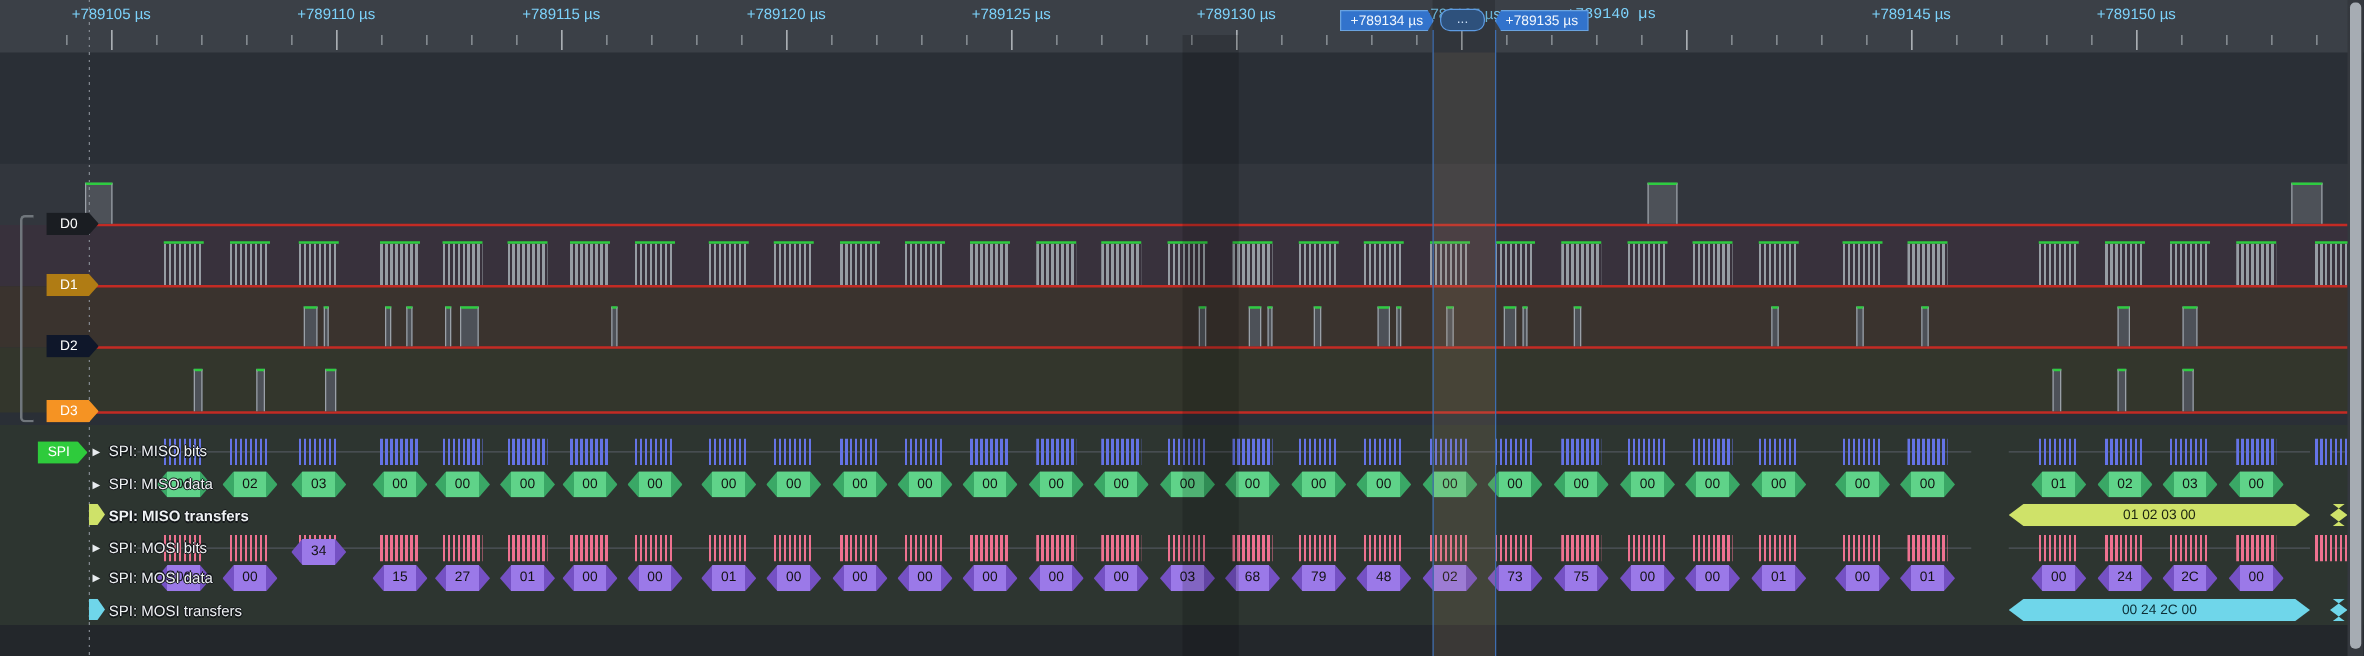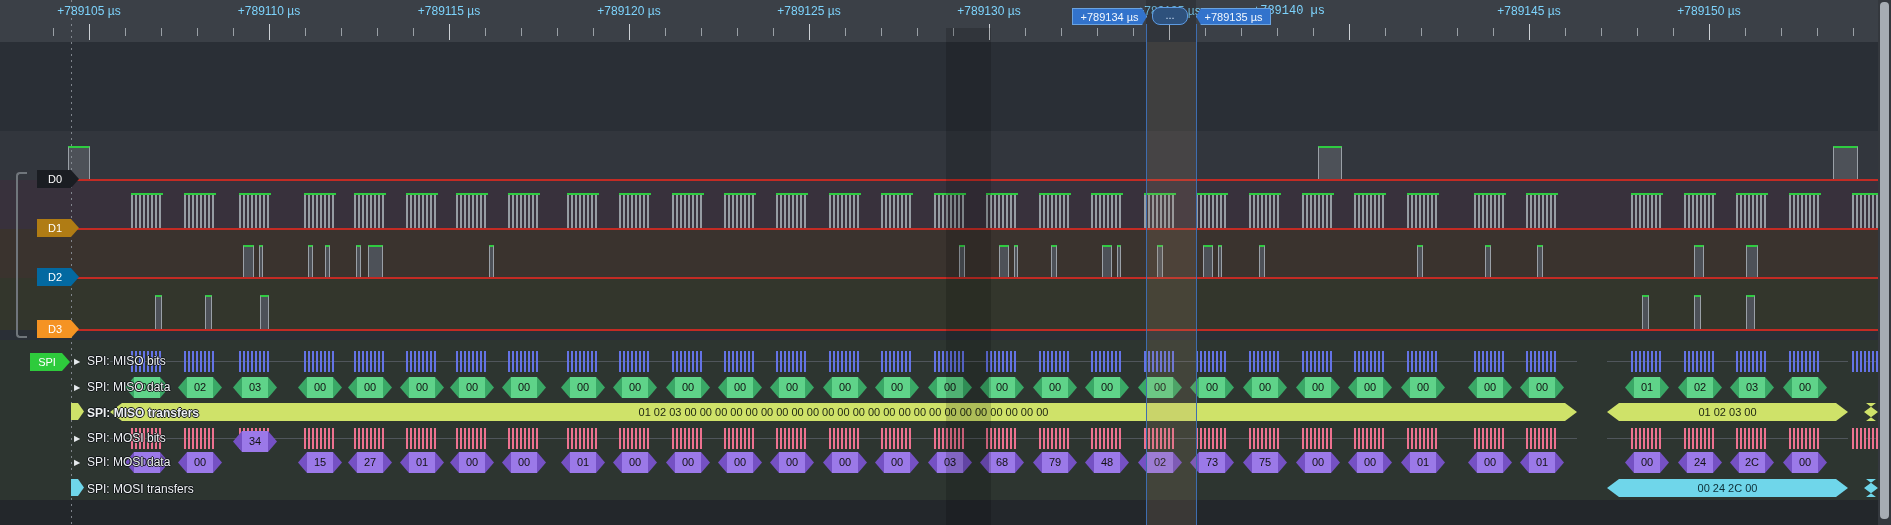--- a/index.html
+++ b/index.html
@@ -164,21 +164,21 @@
     <div class="clockburst" style="left: 1354px; top: 193px; width: 32px; height: 35px;"></div>
     <div class="clockburst" style="left: 1407px; top: 193px; width: 32px; height: 35px;"></div>
     <div class="clockburst" style="left: 1474px; top: 193px; width: 32px; height: 35px;"></div>
     <div class="clockburst" style="left: 1526px; top: 193px; width: 32px; height: 35px;"></div>
     <div class="clockburst" style="left: 1631px; top: 193px; width: 32px; height: 35px;"></div>
     <div class="clockburst" style="left: 1684px; top: 193px; width: 32px; height: 35px;"></div>
     <div class="clockburst" style="left: 1736px; top: 193px; width: 32px; height: 35px;"></div>
     <div class="clockburst" style="left: 1789px; top: 193px; width: 32px; height: 35px;"></div>
     <div class="clockburst" style="left: 1852px; top: 193px; width: 32px; height: 35px;"></div>
     <div class="redline" style="left: 71px; top: 277px; width: 1807px;"></div>
-    <div class="chtag" style="left: 37px; top: 268px; background: #0369a1;">D2</div>
+    <div class="chtag" style="left: 37px; top: 268px; background: #0f172a;">D2</div>
     <div class="pulse" style="left: 243px; top: 245px; width: 11px; height: 32px;"></div>
     <div class="pulse" style="left: 259px; top: 245px; width: 4px; height: 32px;"></div>
     <div class="pulse" style="left: 308px; top: 245px; width: 5px; height: 32px;"></div>
     <div class="pulse" style="left: 325px; top: 245px; width: 5px; height: 32px;"></div>
     <div class="pulse" style="left: 356px; top: 245px; width: 5px; height: 32px;"></div>
     <div class="pulse" style="left: 368px; top: 245px; width: 15px; height: 32px;"></div>
     <div class="pulse" style="left: 489px; top: 245px; width: 5px; height: 32px;"></div>
     <div class="pulse" style="left: 959px; top: 245px; width: 6px; height: 32px;"></div>
     <div class="pulse" style="left: 999px; top: 245px; width: 10px; height: 32px;"></div>
     <div class="pulse" style="left: 1014px; top: 245px; width: 4px; height: 32px;"></div>
@@ -268,21 +268,20 @@
     <div class="hexa" style="left: 1348px; top: 377px; background: linear-gradient(90deg, rgb(58, 168, 102) 0px, rgb(58, 168, 102) 9px, rgb(95, 211, 137) 9px, rgb(95, 211, 137) 35px, rgb(58, 168, 102) 35px);">00</div>
     <div class="hexa" style="left: 1401px; top: 377px; background: linear-gradient(90deg, rgb(58, 168, 102) 0px, rgb(58, 168, 102) 9px, rgb(95, 211, 137) 9px, rgb(95, 211, 137) 35px, rgb(58, 168, 102) 35px);">00</div>
     <div class="hexa" style="left: 1468px; top: 377px; background: linear-gradient(90deg, rgb(58, 168, 102) 0px, rgb(58, 168, 102) 9px, rgb(95, 211, 137) 9px, rgb(95, 211, 137) 35px, rgb(58, 168, 102) 35px);">00</div>
     <div class="hexa" style="left: 1520px; top: 377px; background: linear-gradient(90deg, rgb(58, 168, 102) 0px, rgb(58, 168, 102) 9px, rgb(95, 211, 137) 9px, rgb(95, 211, 137) 35px, rgb(58, 168, 102) 35px);">00</div>
     <div class="hexa" style="left: 1625px; top: 377px; background: linear-gradient(90deg, rgb(58, 168, 102) 0px, rgb(58, 168, 102) 9px, rgb(95, 211, 137) 9px, rgb(95, 211, 137) 35px, rgb(58, 168, 102) 35px);">01</div>
     <div class="hexa" style="left: 1678px; top: 377px; background: linear-gradient(90deg, rgb(58, 168, 102) 0px, rgb(58, 168, 102) 9px, rgb(95, 211, 137) 9px, rgb(95, 211, 137) 35px, rgb(58, 168, 102) 35px);">02</div>
     <div class="hexa" style="left: 1730px; top: 377px; background: linear-gradient(90deg, rgb(58, 168, 102) 0px, rgb(58, 168, 102) 9px, rgb(95, 211, 137) 9px, rgb(95, 211, 137) 35px, rgb(58, 168, 102) 35px);">03</div>
     <div class="hexa" style="left: 1783px; top: 377px; background: linear-gradient(90deg, rgb(58, 168, 102) 0px, rgb(58, 168, 102) 9px, rgb(95, 211, 137) 9px, rgb(95, 211, 137) 35px, rgb(58, 168, 102) 35px);">00</div>
     <div class="abs" style="left: 71px; top: 403px; width: 13px; height: 17px; background: rgb(207, 226, 105); z-index: 4; clip-path: polygon(0px 0px, 7px 0px, 13px 50%, 7px 100%, 0px 100%);"></div>
     <div class="rowlabel" style="left: 87px; top: 405px; font-weight: bold;">SPI: MISO transfers</div>
-    <div class="tbar" style="left: 110px; top: 403px; width: 1467px; background: rgb(207, 226, 105); color: rgb(28, 36, 16);">01 02 03 00 00 00 00 00 00 00 00 00 00 00 00 00 00 00 00 00 00 00 00 00 00 00 00</div>
     <div class="tbar" style="left: 1607px; top: 403px; width: 241px; background: rgb(207, 226, 105); color: rgb(28, 36, 16);">01 02 03 00</div>
     <div class="tbar" style="left: 1864px; top: 403px; width: 14px; background: rgb(207, 226, 105); color: rgb(28, 36, 16);"></div>
     <div class="expander" style="left: 74px; top: 434px;">▶</div>
     <div class="rowlabel" style="left: 87px; top: 430px;">SPI: MOSI bits</div>
     <div class="idleline" style="left: 110px; top: 438px; width: 1467px;"></div>
     <div class="idleline" style="left: 1607px; top: 438px; width: 241px;"></div>
     <div class="idleline" style="left: 1864px; top: 438px; width: 14px;"></div>
     <div class="bitsburst" style="left: 131px; top: 428px; width: 32px; height: 21px; background: repeating-linear-gradient(90deg, rgb(238, 114, 144) 0px, rgb(238, 114, 144) 2px, rgba(0, 0, 0, 0) 2px, rgba(0, 0, 0, 0) 4px);"></div>
     <div class="bitsburst" style="left: 184px; top: 428px; width: 32px; height: 21px; background: repeating-linear-gradient(90deg, rgb(238, 114, 144) 0px, rgb(238, 114, 144) 2px, rgba(0, 0, 0, 0) 2px, rgba(0, 0, 0, 0) 4px);"></div>
     <div class="bitsburst" style="left: 239px; top: 428px; width: 32px; height: 21px; background: repeating-linear-gradient(90deg, rgb(238, 114, 144) 0px, rgb(238, 114, 144) 2px, rgba(0, 0, 0, 0) 2px, rgba(0, 0, 0, 0) 4px);"></div>

